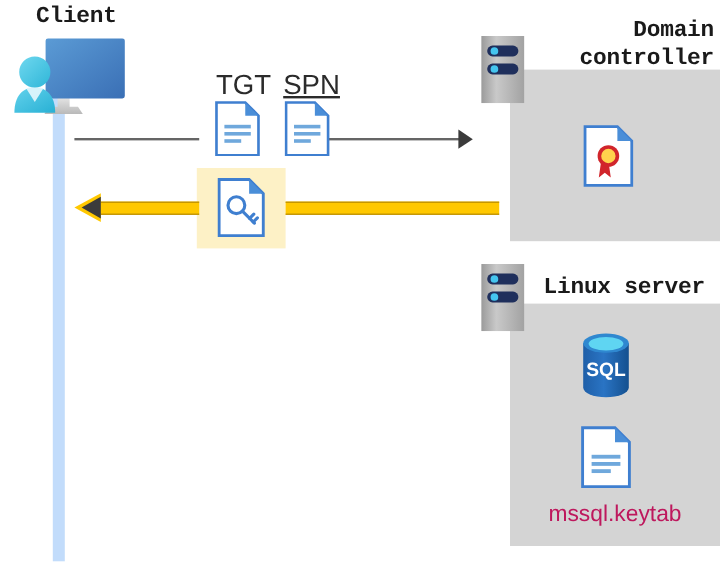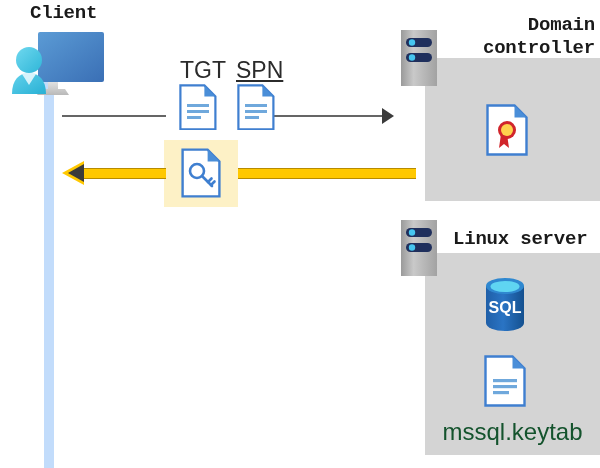--- a/index.html
+++ b/index.html
@@ -76,21 +76,21 @@
   #key-doc{left:181px;top:148px;width:40px;height:50px;}
   #cert-doc{left:486px;top:104px;width:42px;height:52px;}
   #keytab-doc{left:484px;top:355px;width:42px;height:52px;}
 
   
   #sql-icon{left:480px;top:277px;width:50px;height:55px;}
 
   
   #keytab-label{
     left:425px;top:418px;width:175px;text-align:center;
-    font-size:24px;color:#14532d;
+    font-size:19px;color:#be185d;
   }
 </style>
 </head>
 <body>
 
 <div class="abs" id="client-lifeline"></div>
 
 <div class="abs title" id="client-title">Client</div>
 
 <div class="abs" id="client-icon">

